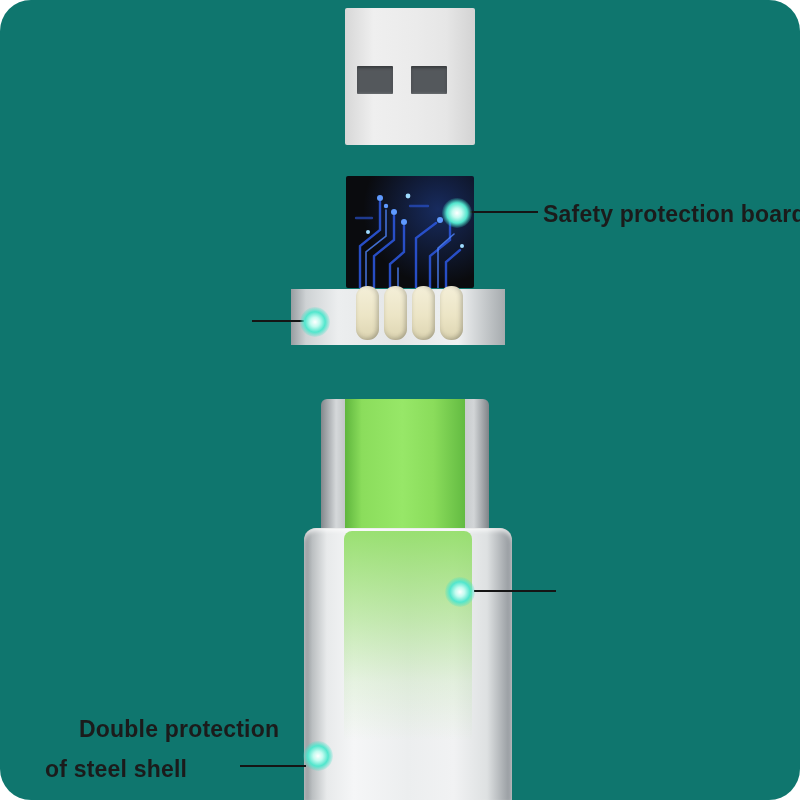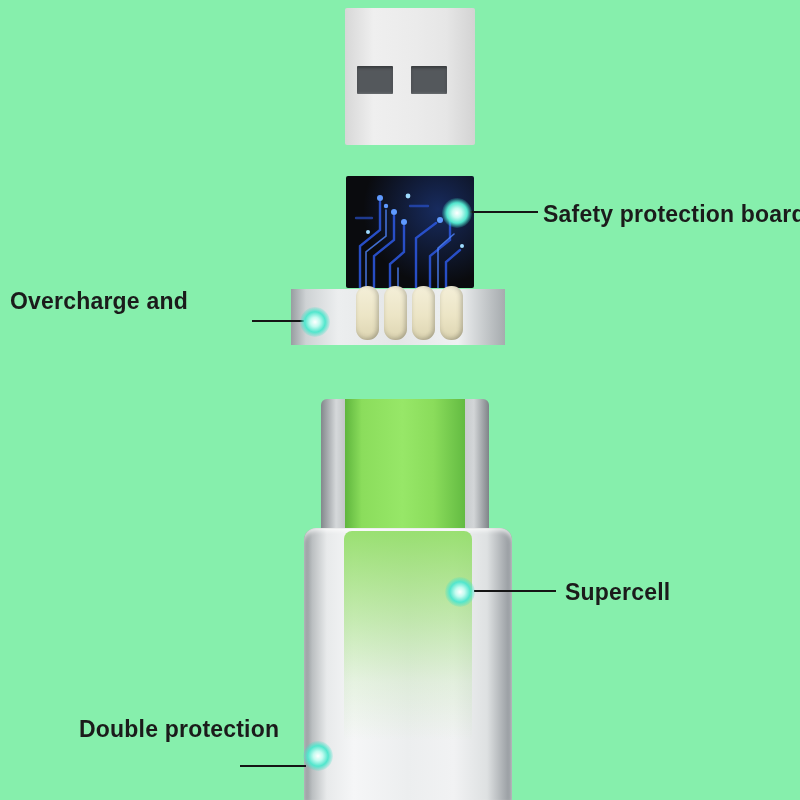--- a/index.html
+++ b/index.html
@@ -1,18 +1,18 @@
 <!DOCTYPE html>
 <html style="--accent-glow: #3fe0c8; --cell-green: #97e768; --cell-green-dark: #5fb63e; --circuit-blue: #2e5fe0; --text: #1b1b1b;"><head>
 <meta charset="utf-8">
 <style>
   html,body{margin:0;padding:0;background:#ffffff;}
   .canvas{
-    position:relative;width:800px;height:800px;background:#86efac;
-    font-family:"Liberation Sans",sans-serif;overflow:hidden;
+    position:relative;width:800px;height:800px;background:#0f766e;
+    font-family:"Liberation Sans",sans-serif;overflow:hidden;border-radius:31px;
   }
   .label{
     position:absolute;font-weight:700;font-size:23px;color:#1b1b1b;
     white-space:nowrap;letter-spacing:0.2px;
   }
   
   .usb-plug{
     position:absolute;left:345px;top:8px;width:130px;height:137px;
     background:linear-gradient(90deg,#d7d7d7 0%,#efefef 22%,#ebebeb 55%,#e6e6e6 78%,#d3d3d3 100%);
     border-radius:2px;
@@ -135,19 +135,18 @@
   <div class="leader" style="left:474px;top:590px;width:82px;"></div>
   <div class="leader" style="left:240px;top:765px;width:66px;"></div>
 
   <div class="glow-dot" style="left:442px;top:198px;"></div>
   <div class="glow-dot" style="left:300px;top:307px;"></div>
   <div class="glow-dot" style="left:445px;top:577px;"></div>
   <div class="glow-dot" style="left:303px;top:741px;"></div>
 
   <div class="label" style="left:543px;top:201px;">Safety protection board</div>
 
-  <div class="label" style="left:10px;top:288px;">Overcharge and</div>
 
-  <div class="label" style="left:565px;top:579px;">Supercell</div>
 
   <div class="label" style="left:45px;top:716px;margin-left:34px;">Double protection</div>
+  <div class="label" style="left:45px;top:756px;">of steel shell</div>
 
 </div>
 
 </body></html>

